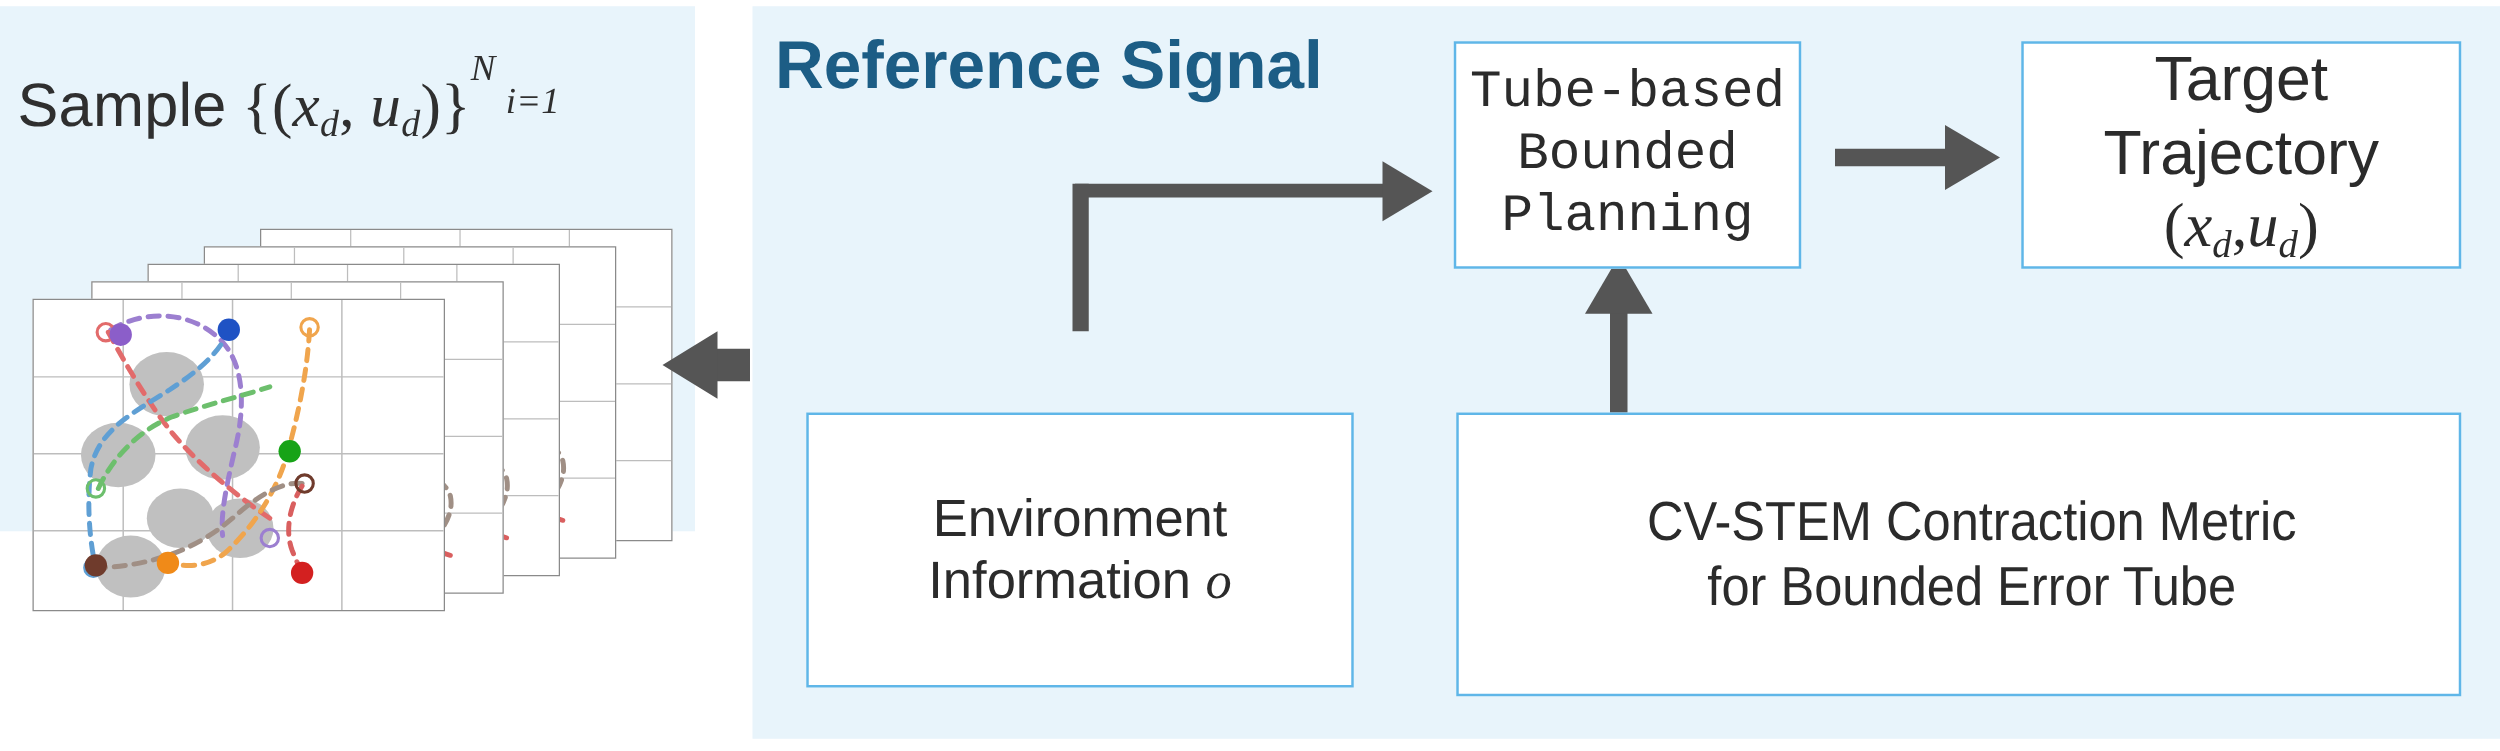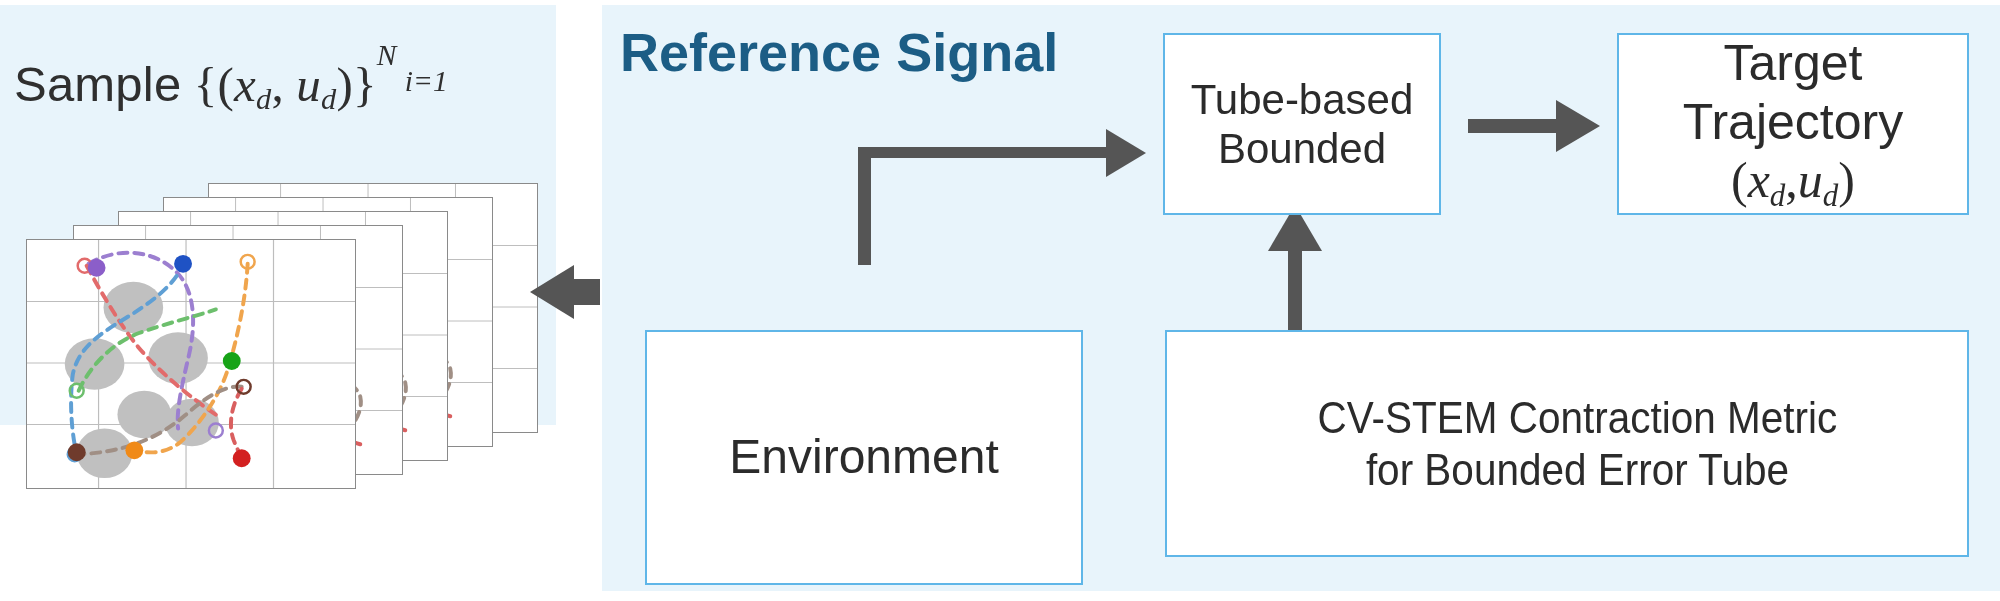--- a/index.html
+++ b/index.html
@@ -42,23 +42,23 @@
     position:absolute;left:620px;top:22px;width:480px;
     font-size:54px;font-weight:bold;color:#1c5d85;line-height:1.12;
   }
 
   
   .fbox{
     position:absolute;background:#ffffff;border:2.5px solid #5fb6e8;
     box-sizing:border-box;display:flex;align-items:center;justify-content:center;
     text-align:center;color:#2b2b2b;line-height:1.17;
   }
-  #box-tube{left:1163px;top:33px;width:278px;height:182px;font-size:42px;}
+  #box-tube{left:1163px;top:33px;width:278px;height:182px;font-size:42px;font-family:Liberation Mono, monospace;}
   #box-target{left:1617px;top:33px;width:352px;height:182px;font-size:50px;}
-  #box-env{left:645px;top:330px;width:438px;height:255px;font-size:48px;}
+  #box-env{left:645px;top:330px;width:438px;height:220px;font-size:42px;}
   #box-cvstem{left:1165px;top:330px;width:804px;height:227px;font-size:44px;padding-left:20px;}
   #box-cvstem .inner{font-stretch:condensed;transform:scaleX(.92);transform-origin:center;}
 
   
   .conn{position:absolute;background:#555555;}
   #h-gen{left:860px;top:147px;width:248px;height:11px;}
   #v-gen{left:858px;top:147px;width:13px;height:118px;}
   #arrow-gen{
     position:absolute;left:1106px;top:129px;width:0;height:0;
     border-top:24px solid transparent;border-bottom:24px solid transparent;
@@ -235,36 +235,41 @@
   <div class="conn" id="v-cv"></div>
   <div id="arrow-cv"></div>
 
   <div class="conn" id="h-left"></div>
   <div id="arrow-left"></div>
 
   <div class="fbox" id="box-tube">
     <div>
       <div>Tube-based</div>
       <div>Bounded</div>
+      <div>Planning</div>
     </div>
   </div>
 
   <div class="fbox" id="box-target">
     <div>
       <div>Target</div>
       <div>Trajectory</div>
       <div>
         <span class="mr">(</span><span class="mi">x</span><span class="mi sub">d</span><span class="mr">,</span><span class="mi">u</span><span class="mi sub">d</span><span class="mr">)</span>
       </div>
     </div>
   </div>
 
   <div class="fbox" id="box-env">
     <div>
       <div>Environment</div>
+      <div>
+        <span>Information</span>
+        <span class="mi">o</span>
+      </div>
     </div>
   </div>
 
   <div class="fbox" id="box-cvstem">
     <div class="inner">
       <div>CV-STEM Contraction Metric</div>
       <div>for Bounded Error Tube</div>
     </div>
   </div>
 

